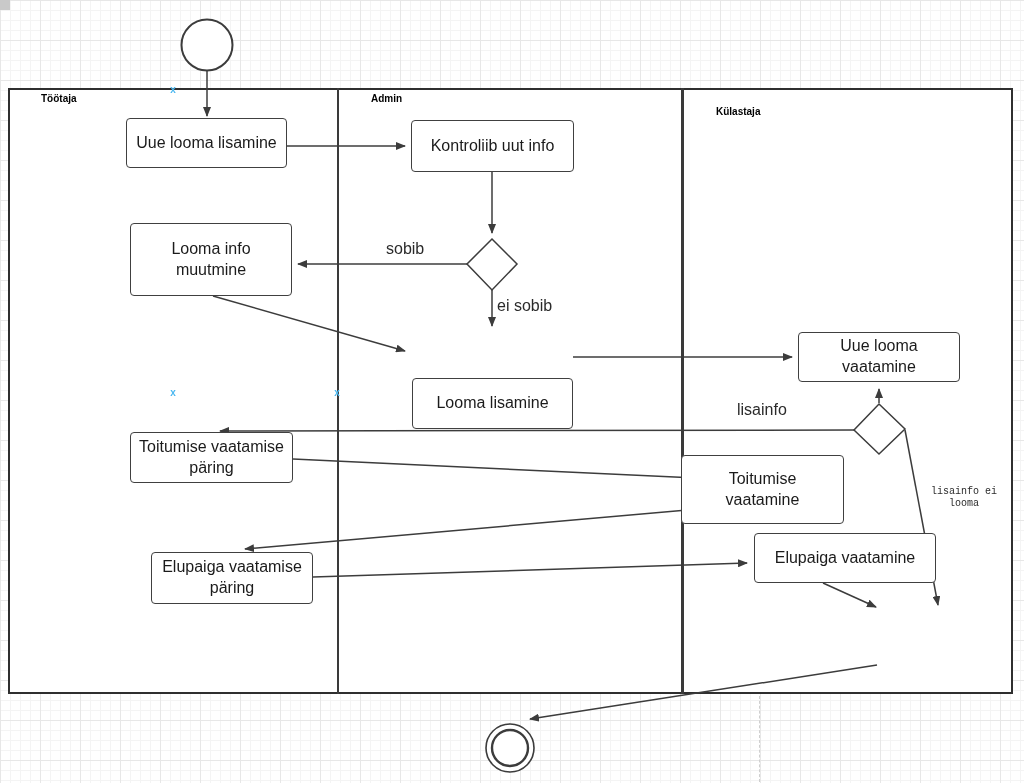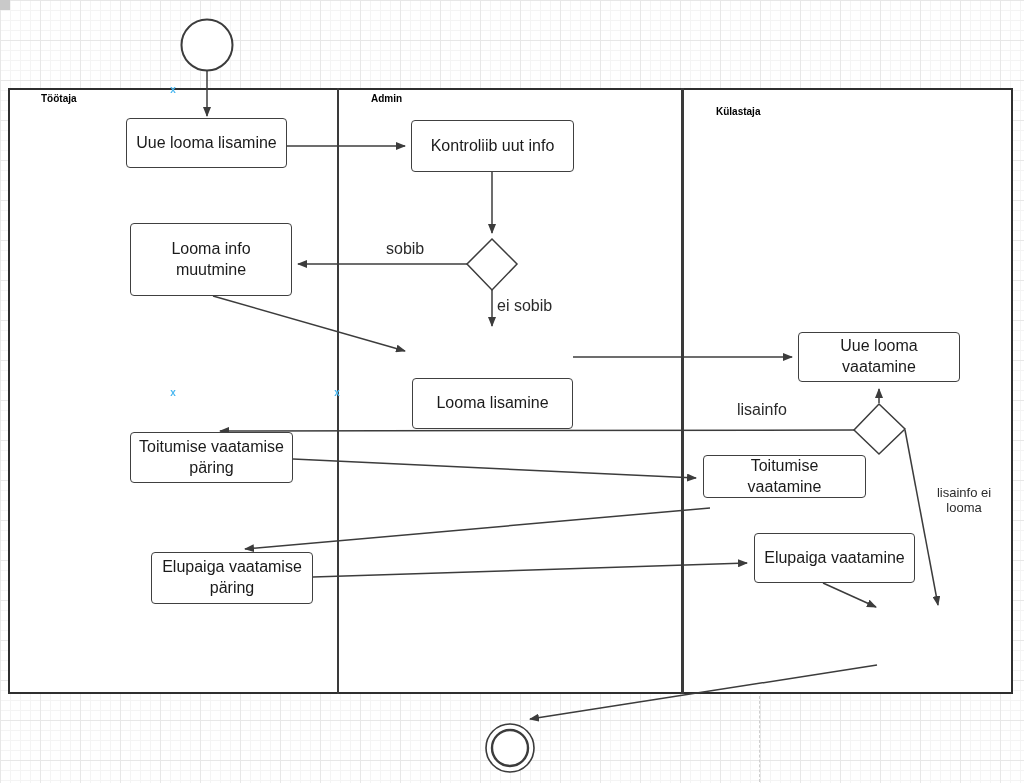--- a/index.html
+++ b/index.html
@@ -26,21 +26,21 @@
   .hdr-admin{left:341px;top:93px;}
   .hdr-kulastaja{left:686px;top:106px;}
   svg.edges{position:absolute;left:0;top:0;pointer-events:none;}
   svg.edges path.edge{pointer-events:stroke;}
   .node{
     position:absolute;background:#ffffff;border:1.6px solid #404040;border-radius:4px;
     display:flex;align-items:center;justify-content:center;text-align:center;
     font-size:16px;line-height:1.3;padding:2px 8px;box-sizing:border-box;
   }
   .edge-label{position:absolute;font-size:16px;color:#2b2b2b;white-space:nowrap;}
-  .edge-label-multi{position:absolute;font-size:13px;color:#2b2b2b;text-align:center;width:80px;line-height:1.15;}
+  .edge-label-multi{position:absolute;font-size:10px;color:#2b2b2b;text-align:center;width:80px;line-height:1.15;font-family:Liberation Mono, monospace;}
   .x-marker{position:absolute;font-size:10px;font-weight:700;color:#4cb8f0;transform:translate(-50%,-55%);}
 </style>
 </head>
 <body>
 
 <div id="canvas">
 
   <div class="corner-square"></div>
   <div class="page-break"></div>
 
@@ -93,27 +93,27 @@
   </div>
   <div class="node" style="left:412px;top:332px;width:161px;height:51px;margin-top:46px;">
     <span>Looma lisamine</span>
   </div>
   <div class="node" style="left:798px;top:332px;width:162px;height:50px;">
     <span>Uue looma vaatamine</span>
   </div>
   <div class="node" style="left:130px;top:432px;width:163px;height:51px;">
     <span>Toitumise vaatamise päring</span>
   </div>
-  <div class="node" style="left:703px;top:455px;width:163px;height:43px;">
+  <div class="node" style="left:681px;top:455px;width:163px;height:69px;">
     <span>Toitumise vaatamine</span>
   </div>
   <div class="node" style="left:151px;top:552px;width:162px;height:52px;">
     <span>Elupaiga vaatamise päring</span>
   </div>
-  <div class="node" style="left:754px;top:533px;width:161px;height:50px;">
+  <div class="node" style="left:754px;top:533px;width:182px;height:50px;">
     <span>Elupaiga vaatamine</span>
   </div>
 
   <div class="edge-label" style="left:386px;top:240px;">sobib</div>
   <div class="edge-label" style="left:497px;top:297px;">ei sobib</div>
   <div class="edge-label" style="left:713px;top:401px;margin-left:24px;">lisainfo</div>
   <div class="edge-label-multi" style="left:924px;top:486px;">
     <div>lisainfo ei</div>
     <div>looma</div>
   </div>

